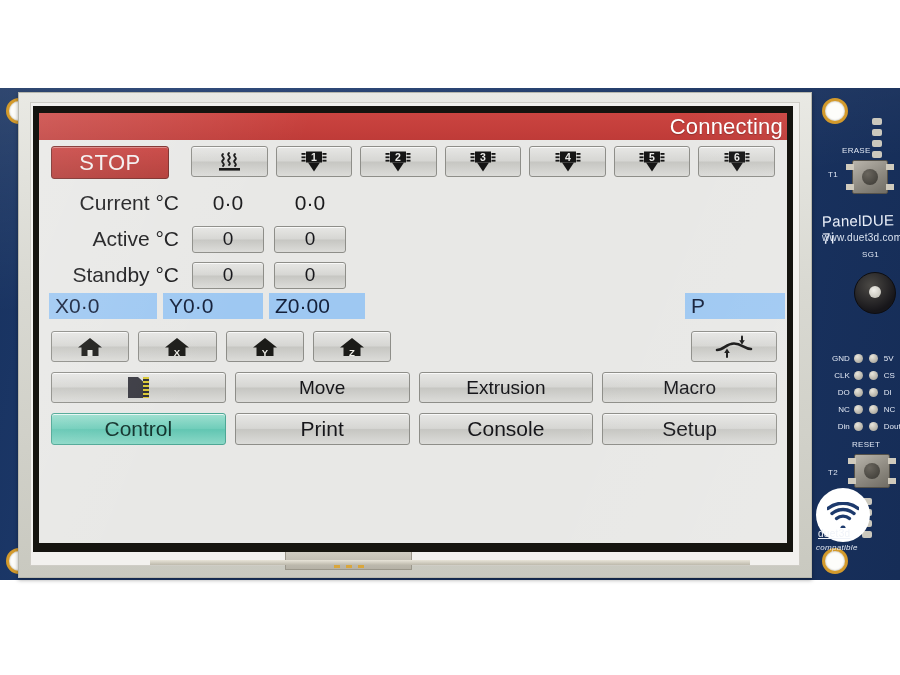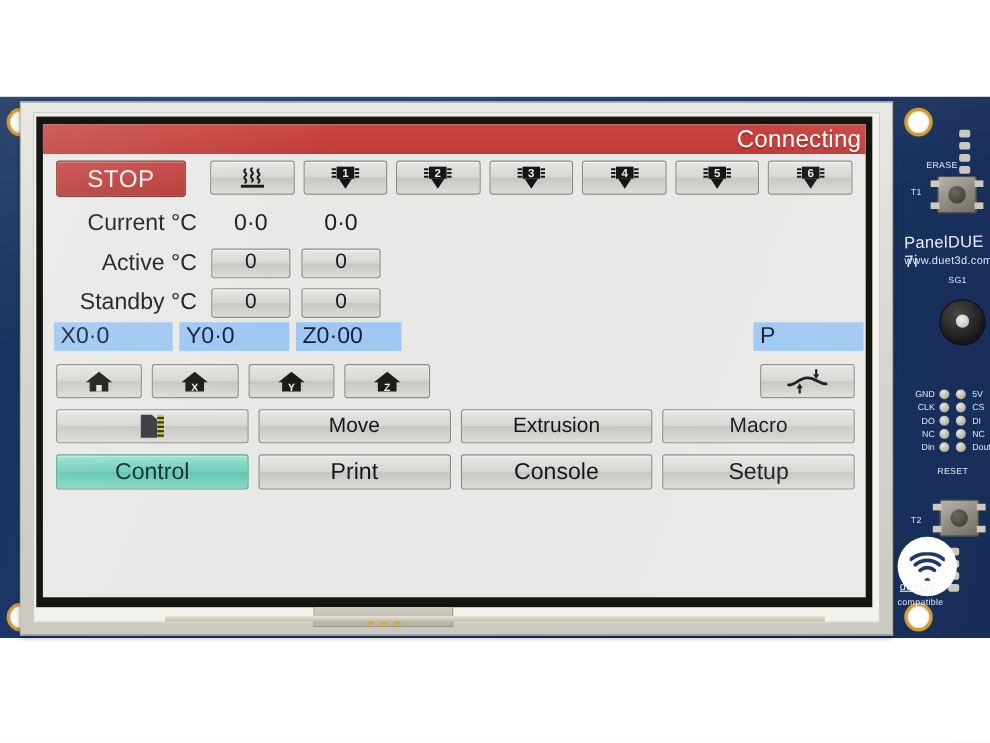--- a/index.html
+++ b/index.html
@@ -154,21 +154,21 @@
   .buzzer{
     position:absolute;width:40px;height:40px;border-radius:50%;
     background:radial-gradient(circle at 40% 32%,#4c4a46,#17161a 70%);
     border:1px solid #0d0d10;
   }
   .buzzer:after{
     content:"";position:absolute;left:14px;top:13px;width:12px;height:12px;border-radius:50%;
     background:radial-gradient(circle at 40% 35%,#f0efe9,#b9b7ae);
   }
 
-  .padgrid{position:absolute;display:grid;grid-template-columns:auto 11px 11px auto;gap:3px 4px;align-items:center;}
+  .padgrid{position:absolute;display:grid;grid-template-columns:auto 11px 11px auto;gap:8px 4px;align-items:center;}
   .padgrid .pad{width:9px;height:9px;border-radius:50%;background:radial-gradient(circle at 35% 30%,#e9e6dc,#9a978d);}
   .padgrid .lbl{font-size:8px;color:#e2e8f4;}
   .padgrid .lbl.r{text-align:left;} .padgrid .lbl.l{text-align:right;}
 
   .wifi-badge{
     position:absolute;width:54px;height:54px;border-radius:50%;
     background:#ffffff;
   }
   .wifi-badge svg{position:absolute;left:11px;top:14px;}
 
@@ -233,21 +233,21 @@
     <div class="pad"></div>
     <div class="pad"></div>
     <div class="lbl r">NC</div>
 
     <div class="lbl l">Din</div>
     <div class="pad"></div>
     <div class="pad"></div>
     <div class="lbl r">Dout</div>
   </div>
 
-  <div class="silk" style="left:852px;top:424px;">RESET</div>
+  <div class="silk" style="left:852px;top:440px;">RESET</div>
   <div class="silk" style="left:828px;top:468px;">T2</div>
   <div class="tact" style="left:854px;top:454px;">
     <i class="tl"></i>
       <i class="bl"></i>
       <i class="tr"></i>
       <i class="br"></i>
   </div>
 
   <div class="vias" style="left:862px;top:498px;">
     <span></span>
@@ -258,21 +258,21 @@
 
   <div class="wifi-badge" style="left:816px;top:488px;">
     <svg width="32" height="26" viewBox="0 0 32 26" aria-hidden="true">
       <path d="M16 23.5 a2.6 2.6 0 1 0 0.01 0z" fill="#1d3a6d"></path>
       <path d="M9.5 16.5 A10 10 0 0 1 22.5 16.5" stroke="#1d3a6d" stroke-width="3.4" fill="none" stroke-linecap="round"></path>
       <path d="M5 11.5 A17 17 0 0 1 27 11.5" stroke="#1d3a6d" stroke-width="3.4" fill="none" stroke-linecap="round"></path>
       <path d="M1 6.5 A24 24 0 0 1 31 6.5" stroke="#1d3a6d" stroke-width="3.4" fill="none" stroke-linecap="round"></path>
     </svg>
   </div>
   <div class="silk mid" style="left:818px;top:528px;color:#f0f3f9;text-decoration:underline;">duet3d</div>
-  <div class="silk" style="left:816px;top:543px;color:#e3e9f4;">compatible</div>
+  <div class="silk" style="left:816px;top:543px;color:#e3e9f4;font-style:italic;">compatible</div>
 
   <div class="lcd-frame"></div>
   <div class="lcd-inner"></div>
   <div class="lcd-bezel"></div>
 
   <div class="touch-tail">
     <div class="tail-pins">
         <i></i>
         <i></i>
         <i></i>

